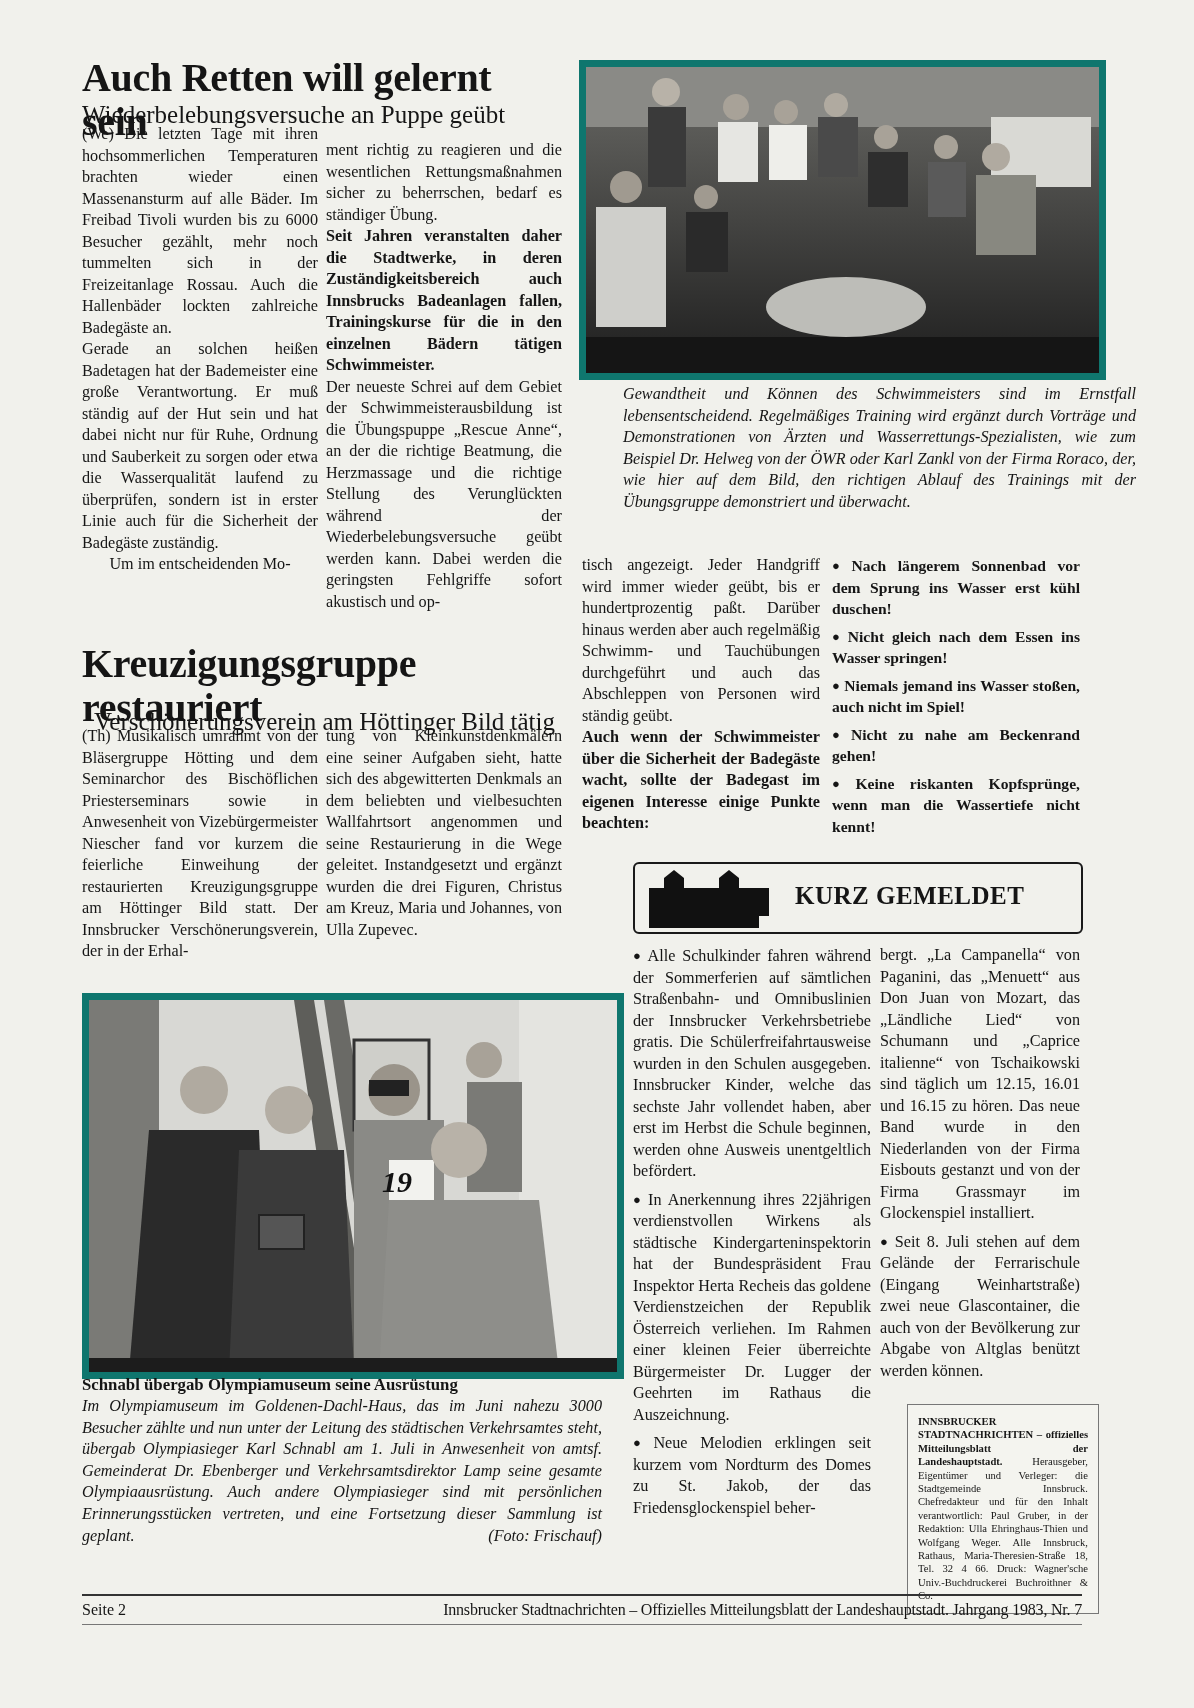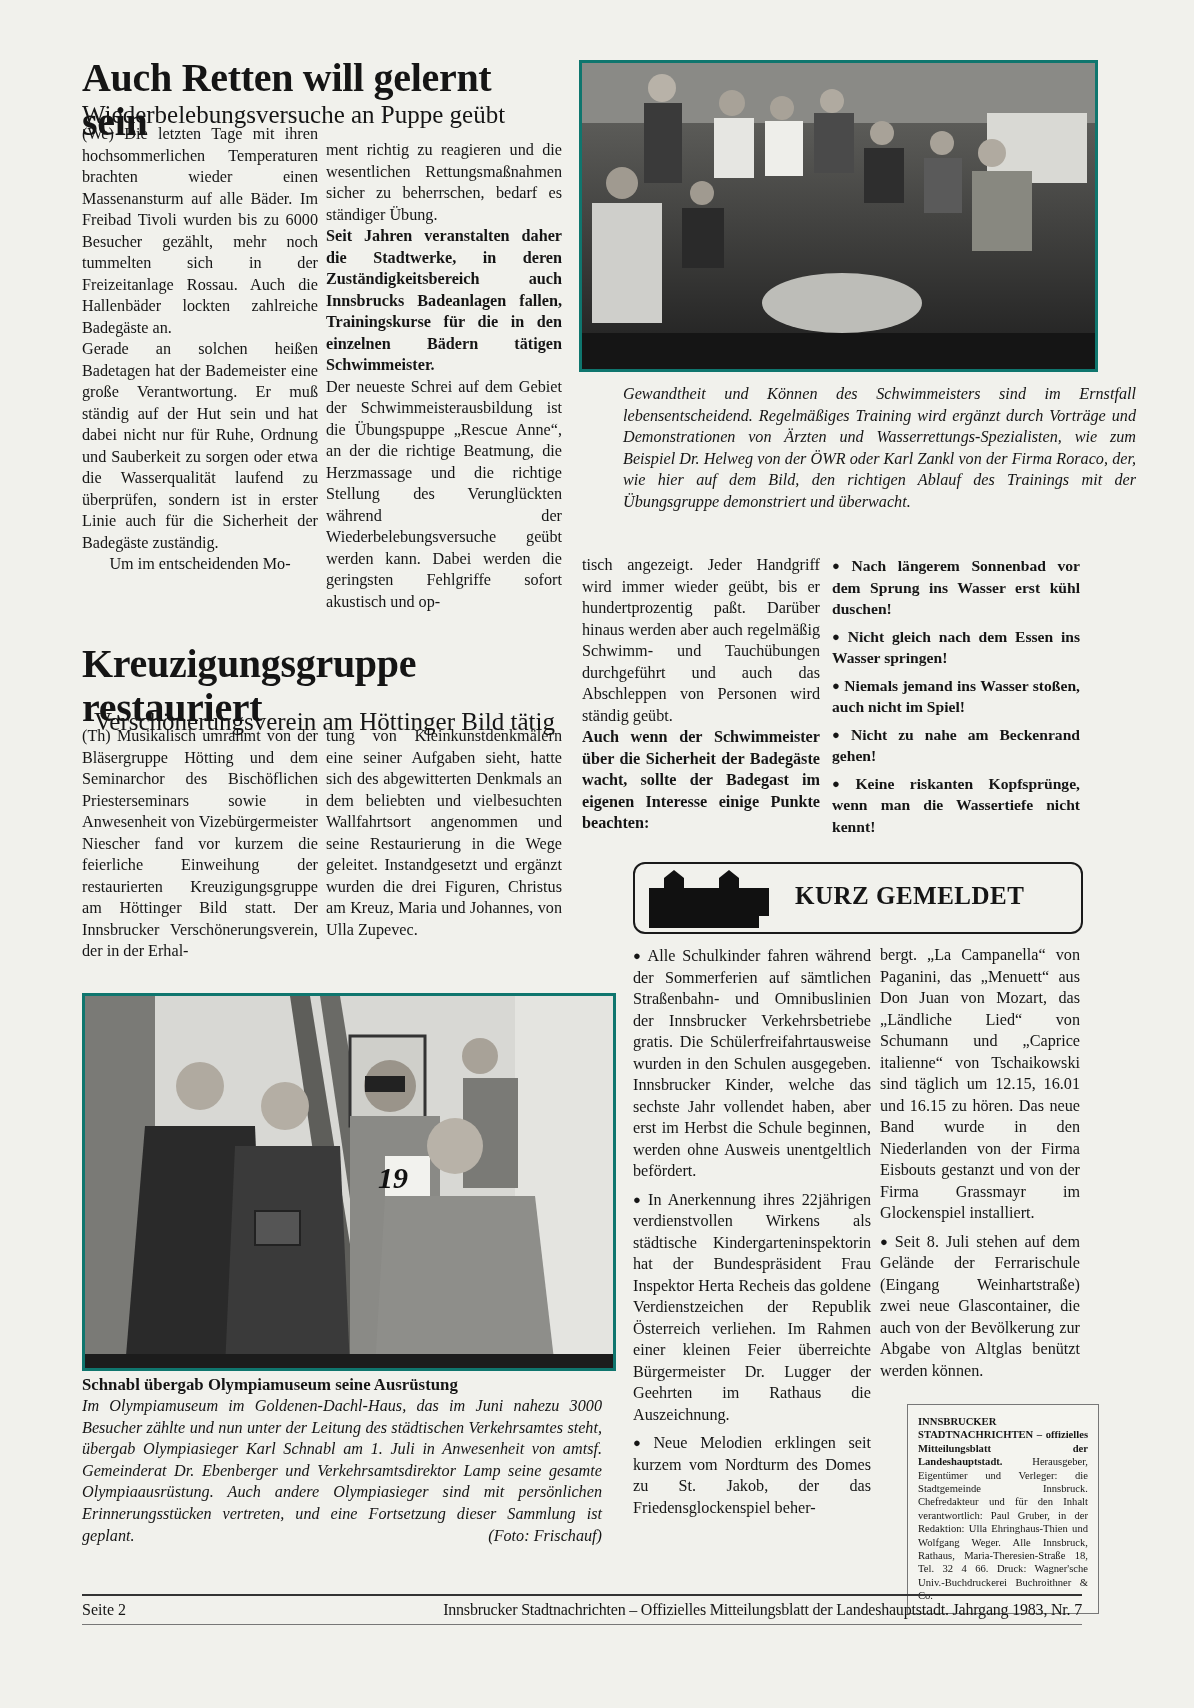--- a/index.html
+++ b/index.html
@@ -6,24 +6,24 @@
   body { width:1194px; height:1708px; background:#f1f1ec; position:relative; overflow:hidden;
          font-family:"Liberation Serif", serif; color:#151515; }
   .abs { position:absolute; }
   .h1 { font-weight:bold; font-size:40px; line-height:44px; letter-spacing:-0.3px; }
   .h2 { font-size:25px; line-height:30px; }
   .col { font-size:16.2px; line-height:21.5px; text-align:justify; hyphens:manual; }
   .col p { margin:0; }
   .bold { font-weight:bold; }
   .cap { font-style:italic; font-size:16.2px; line-height:21.6px; text-align:justify; }
   .cap .credit { display:block; text-align:right; margin-top:-21.6px; }
-  .photo { background:#84cc16; border:3px solid #0f766e; overflow:hidden; }
+  .photo { background:#84cc16; border:7px solid #0f766e; overflow:hidden; }
   .bullets p { margin:0 0 6px 0; }
   .bul { font-size:13px; vertical-align:1px; margin-right:4px; }
-  .kurz-box { border:2px solid #1a1a1a; border-radius:12px; }
+  .kurz-box { border:2px solid #1a1a1a; border-radius:6px; }
   .impressum { border:1px solid #777; background:#f4f4ef; font-size:10.6px; line-height:13.4px; padding:10px 10px; text-align:justify; }
   .footer-rule { background:#333; height:2px; }
   .footer { font-size:16px; line-height:20px;text-align:right; }
 </style>
 </head>
 <body>
 
 <div class="abs h1" style="left:82px;top:56px;width:480px;">Auch Retten will gelernt sein</div>
 <div class="abs h2" style="left:82px;top:100px;width:480px;">Wiederbelebungsversuche an Puppe geübt</div>
 

